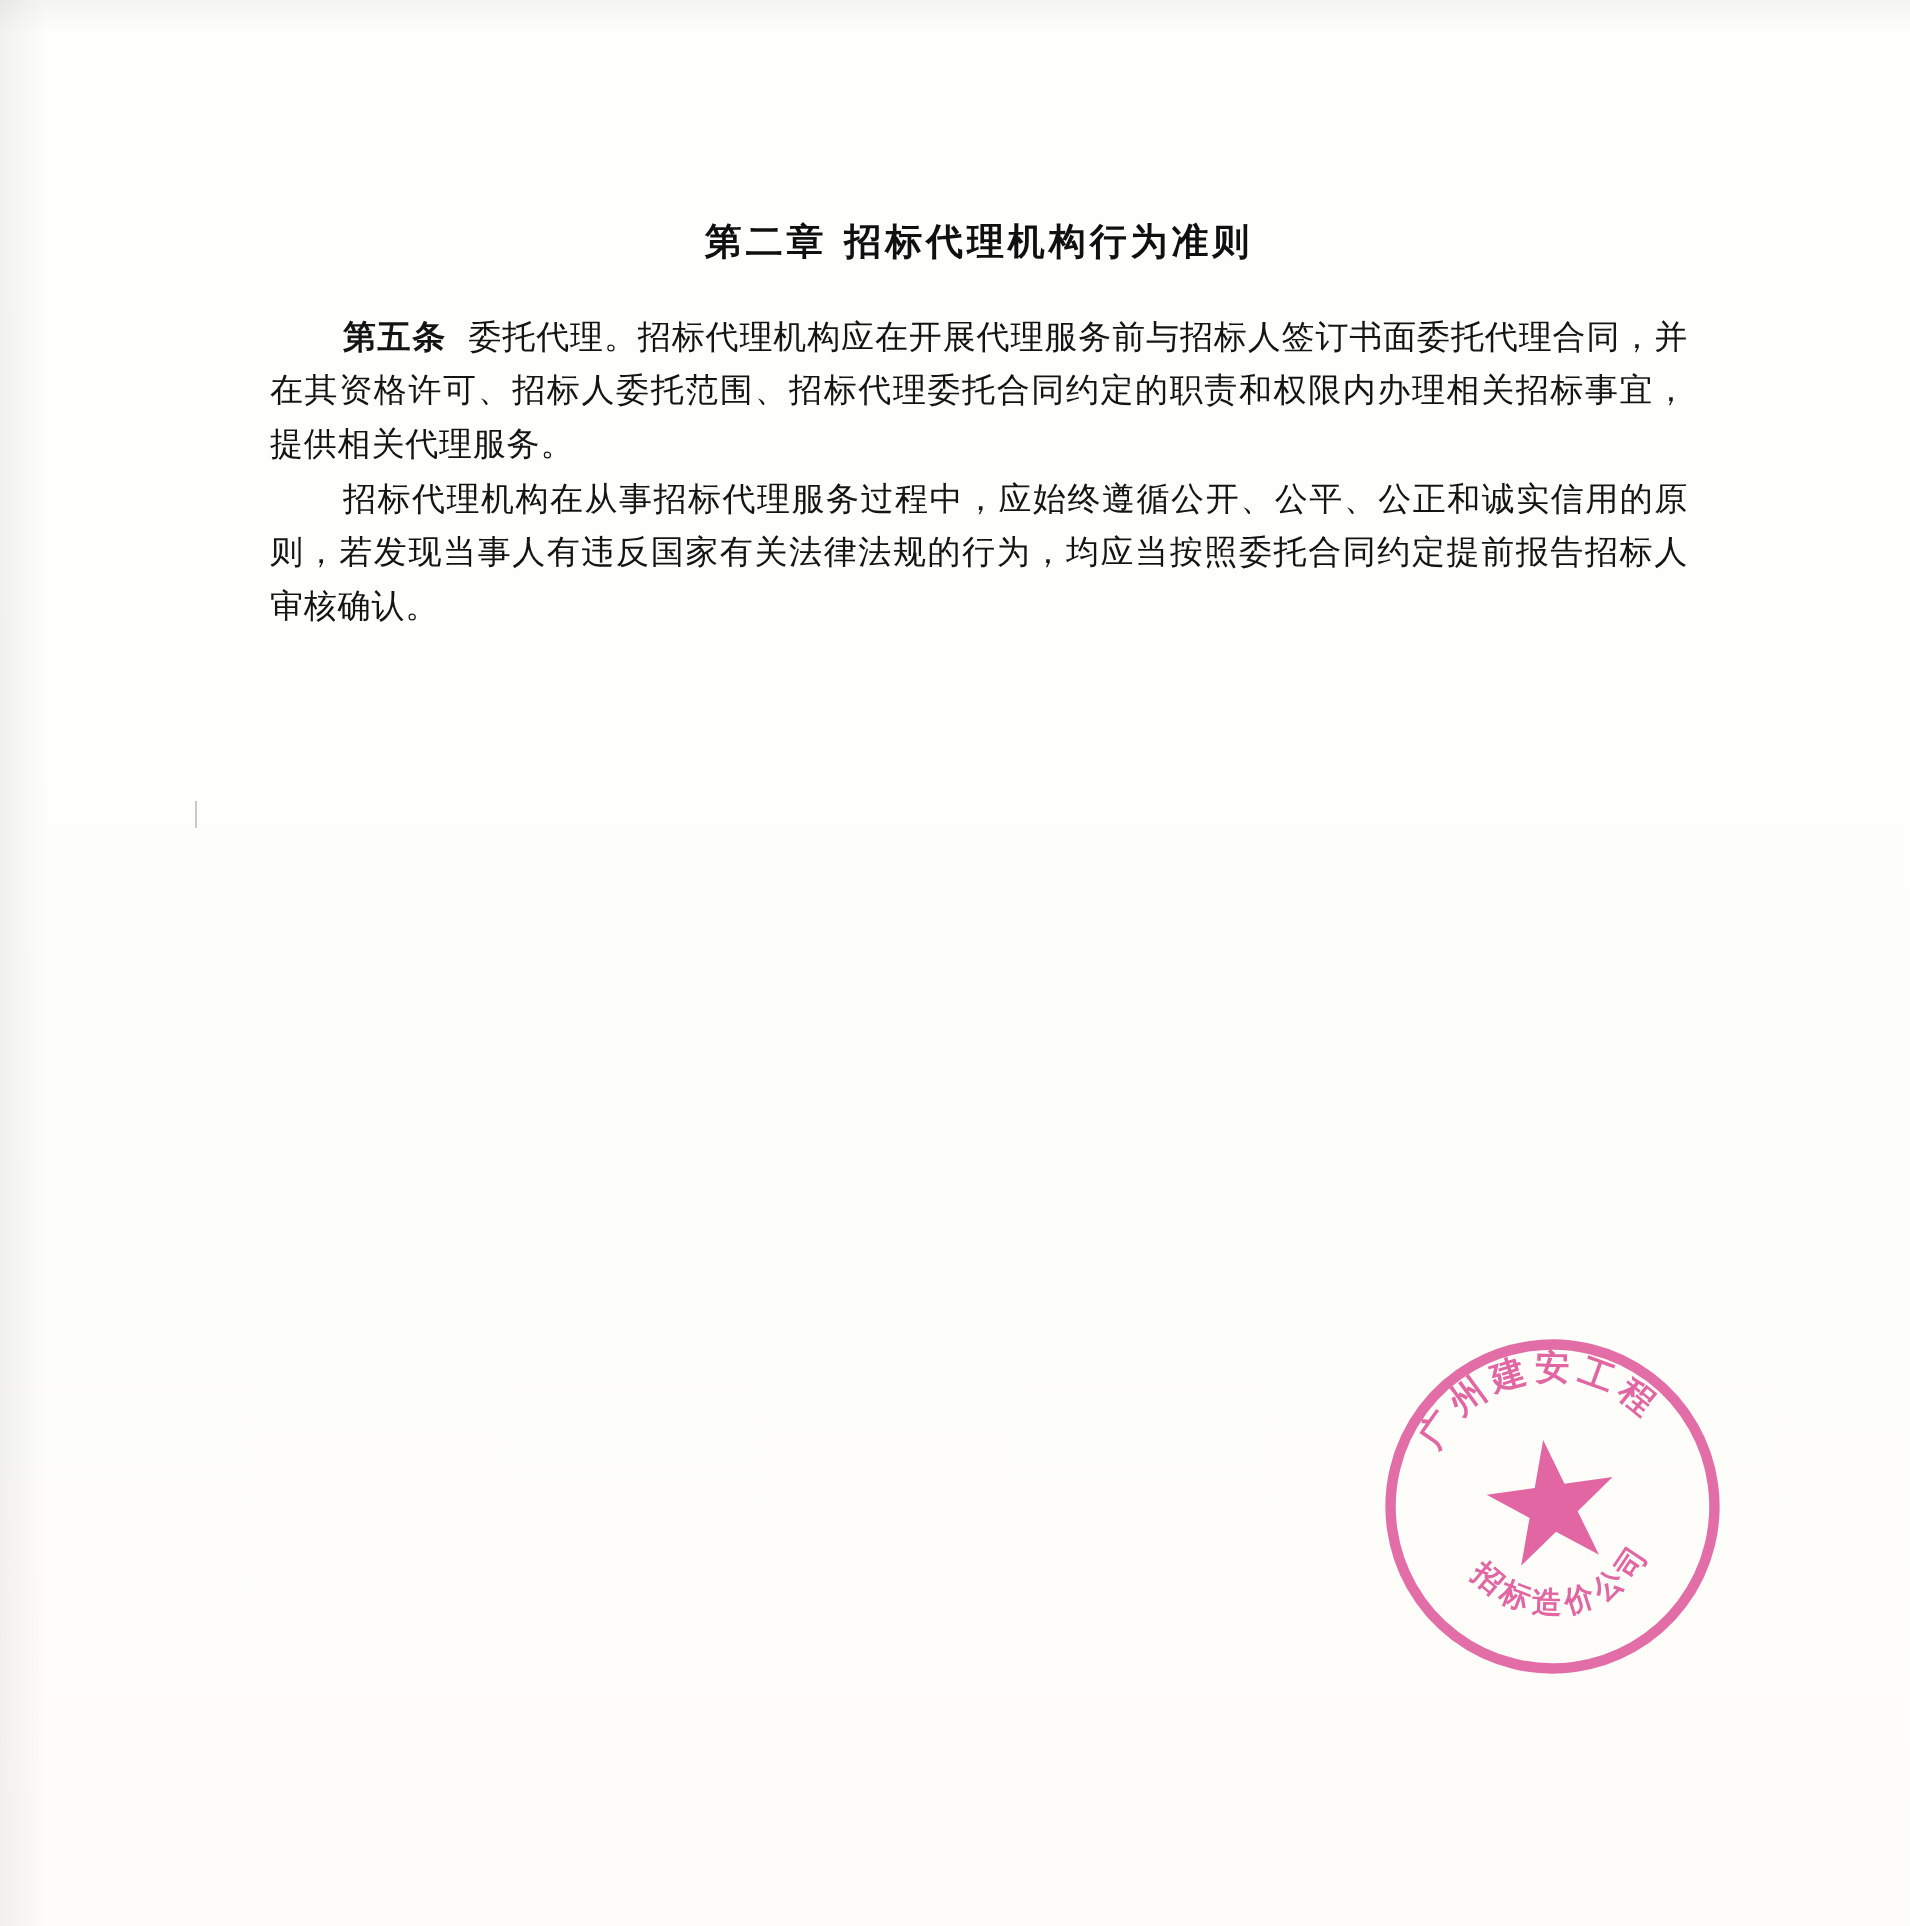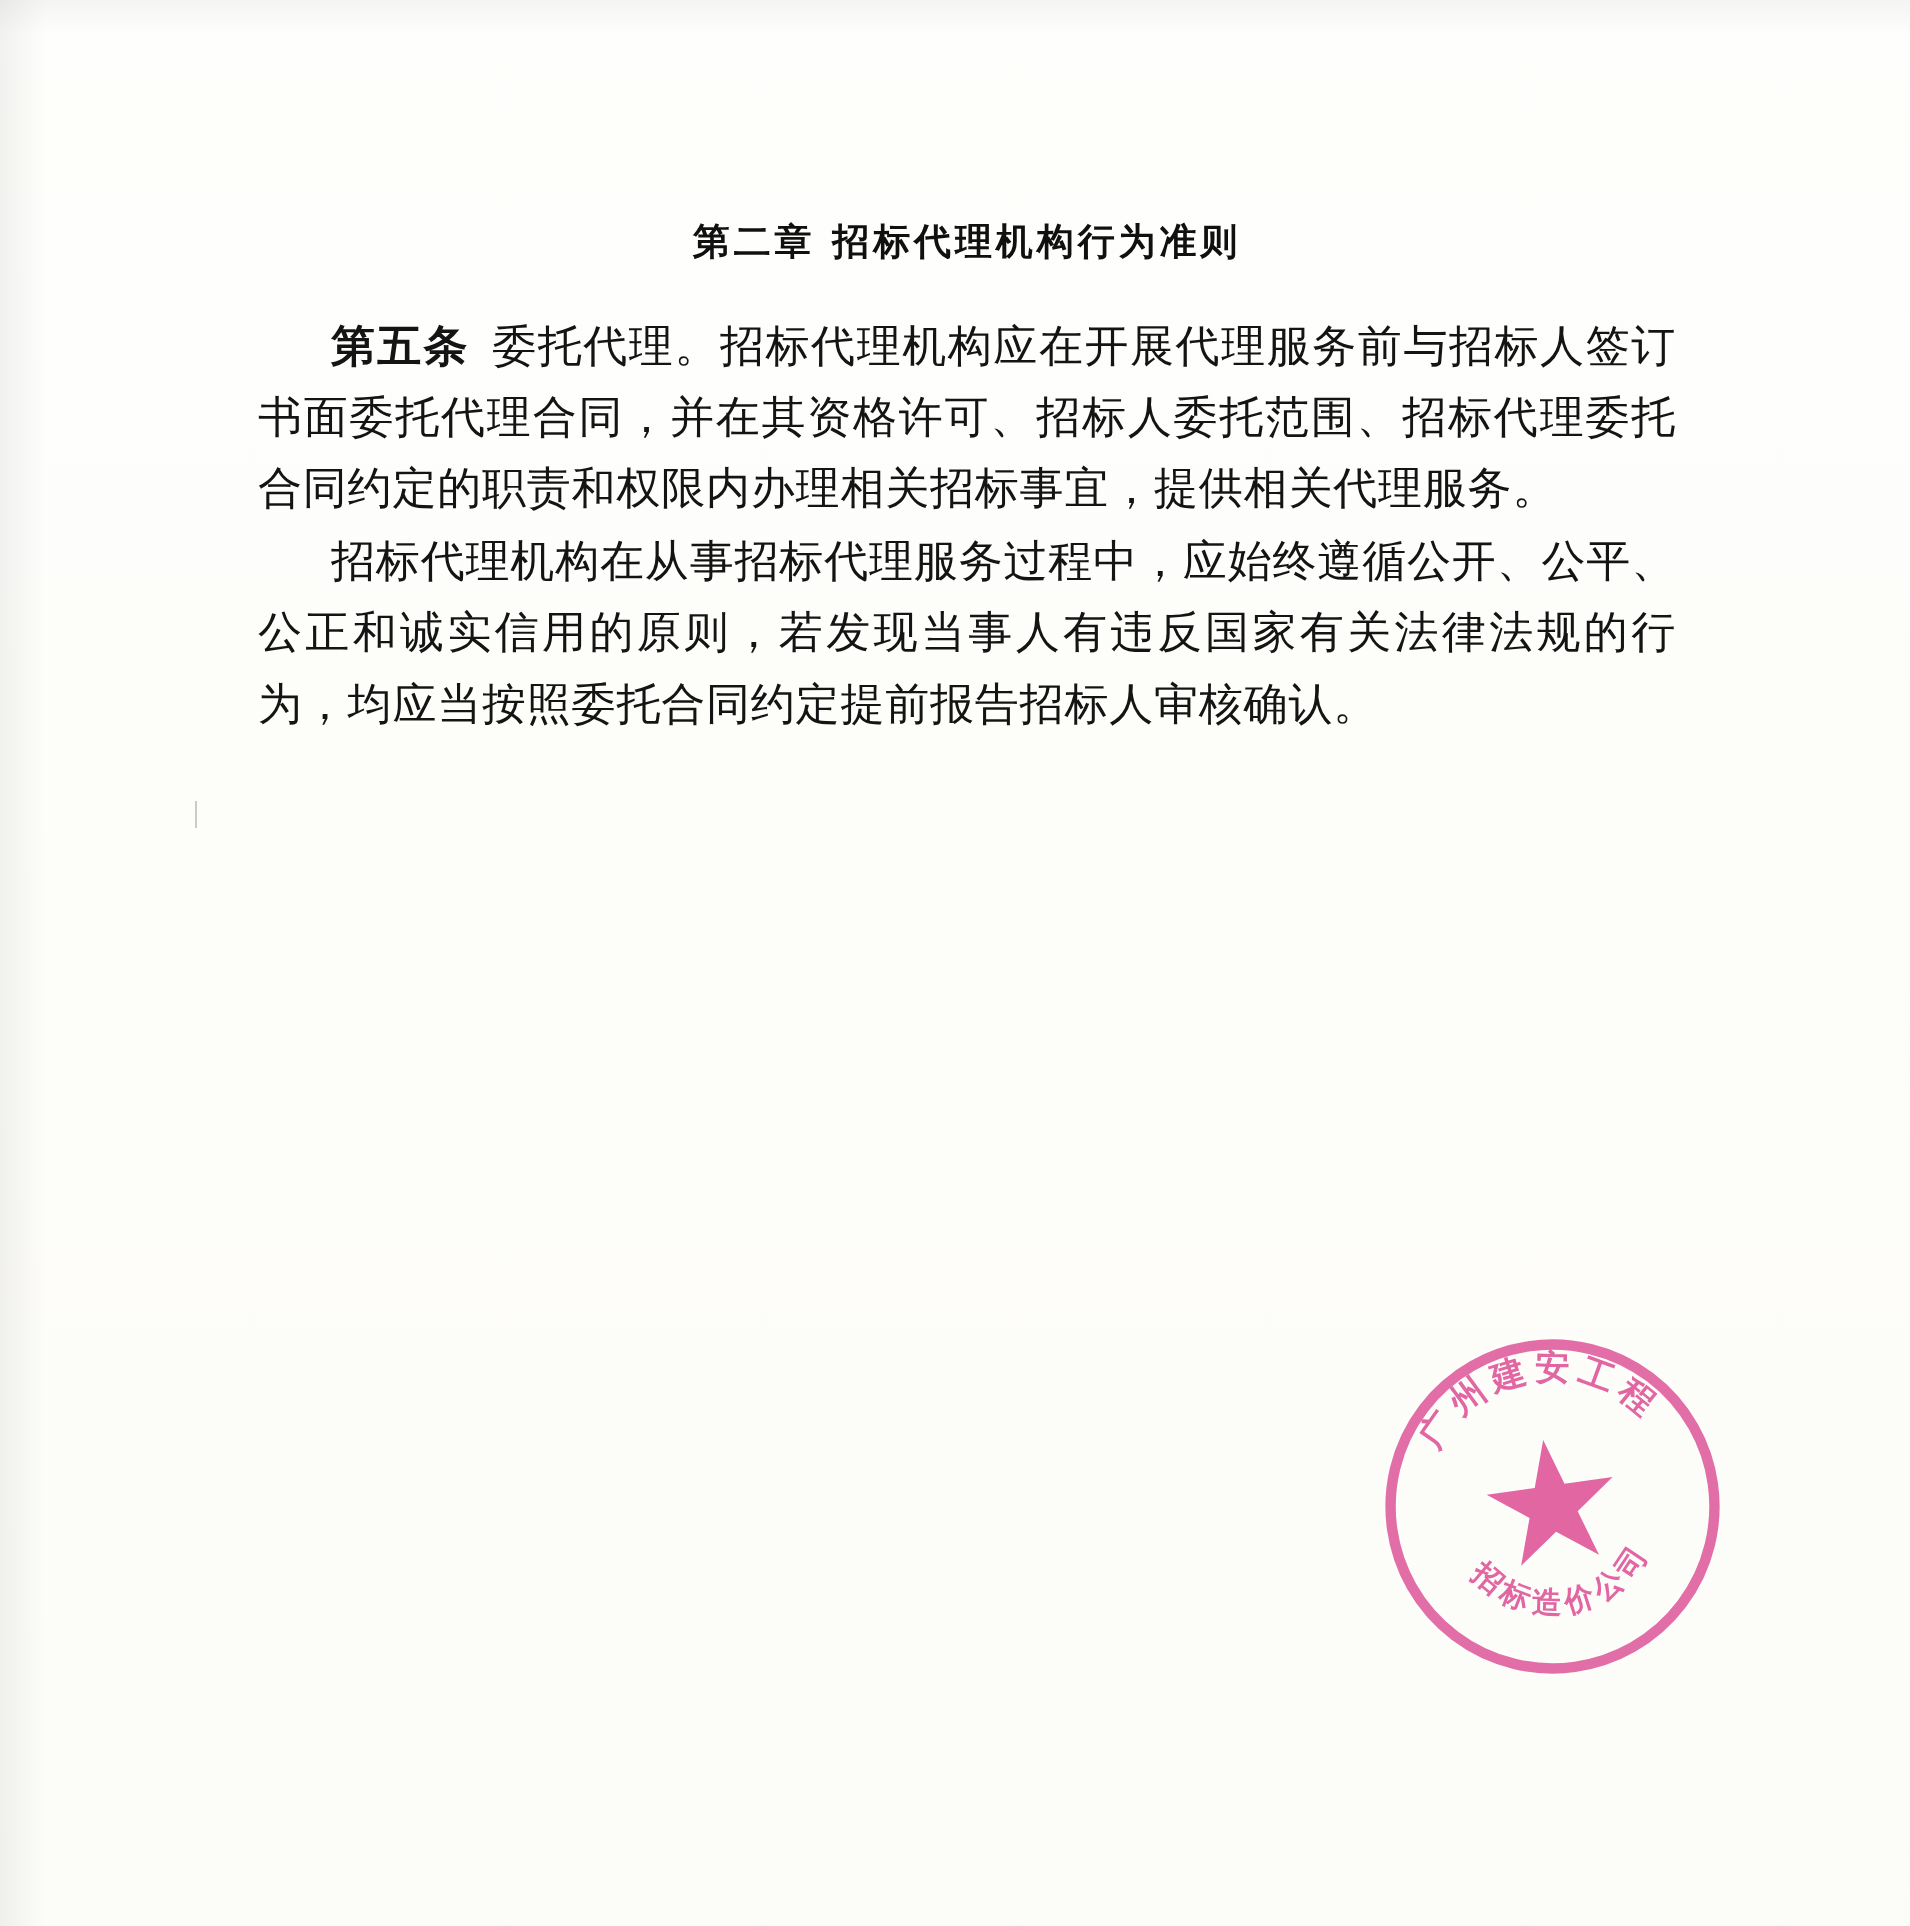--- a/index.html
+++ b/index.html
@@ -19,37 +19,37 @@
   }
   
   .paper-tint {
     position: absolute;
     inset: 0;
     background: linear-gradient(180deg, #fefefc 0%, #fdfdfa 40%, #fcfbf8 100%);
     pointer-events: none;
   }
   .content {
     position: absolute;
-    left: 258px;
+    left: 270px;
     top: 216px;
     width: 1418px;
   }
   .doc-title {
     text-align: center;
     font-family: "DejaVu Serif", serif;
     font-weight: bold;
     font-size: 37px;
     letter-spacing: 3.9px;
     color: #101010;
     margin: 0 0 42px 0;
     line-height: 1.4;
   }
   .para {
     font-family: "DejaVu Serif", serif;
-    font-size: 44px;
+    font-size: 33px;
     line-height: 1.62;
     color: #141414;
     margin: 0 0 1.5px 0;
     text-align: justify;
     text-justify: inter-ideograph;
     letter-spacing: 0.8px;
   }
   .para.indent {
     text-indent: 73px;
   }

